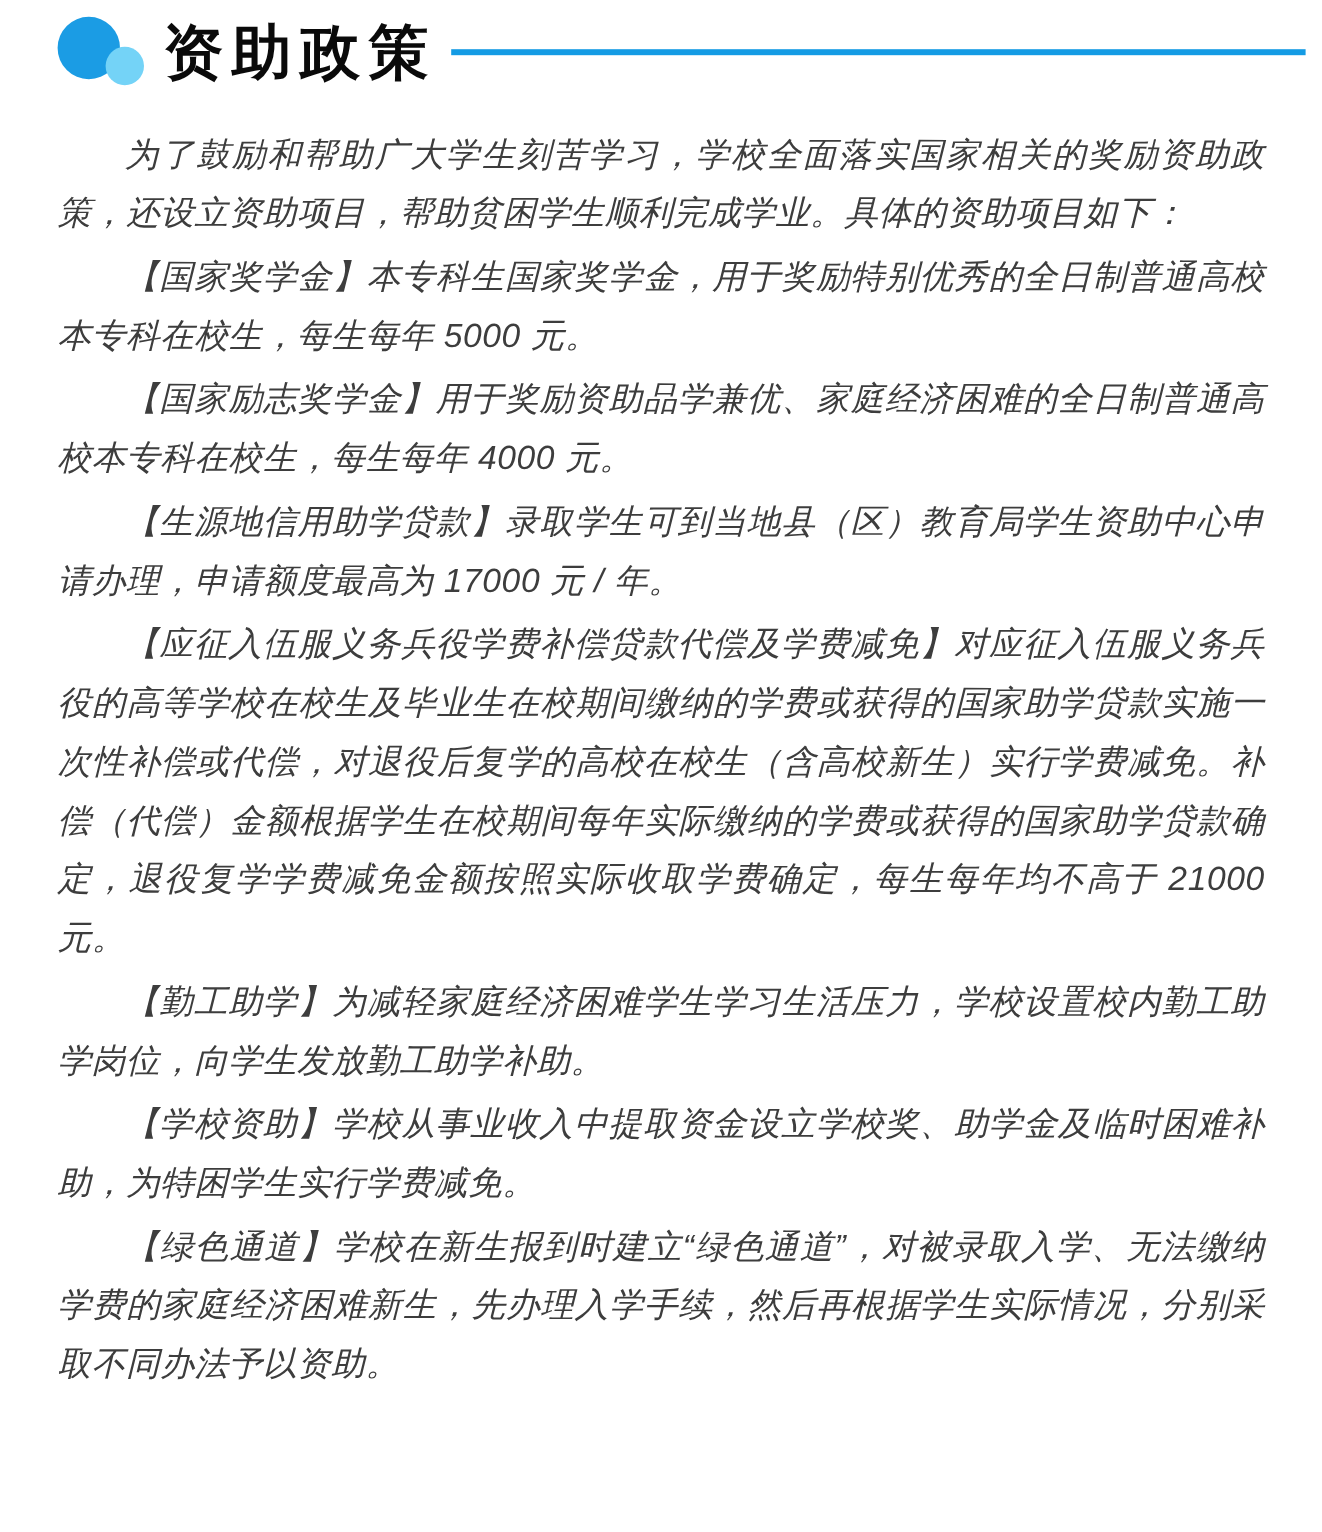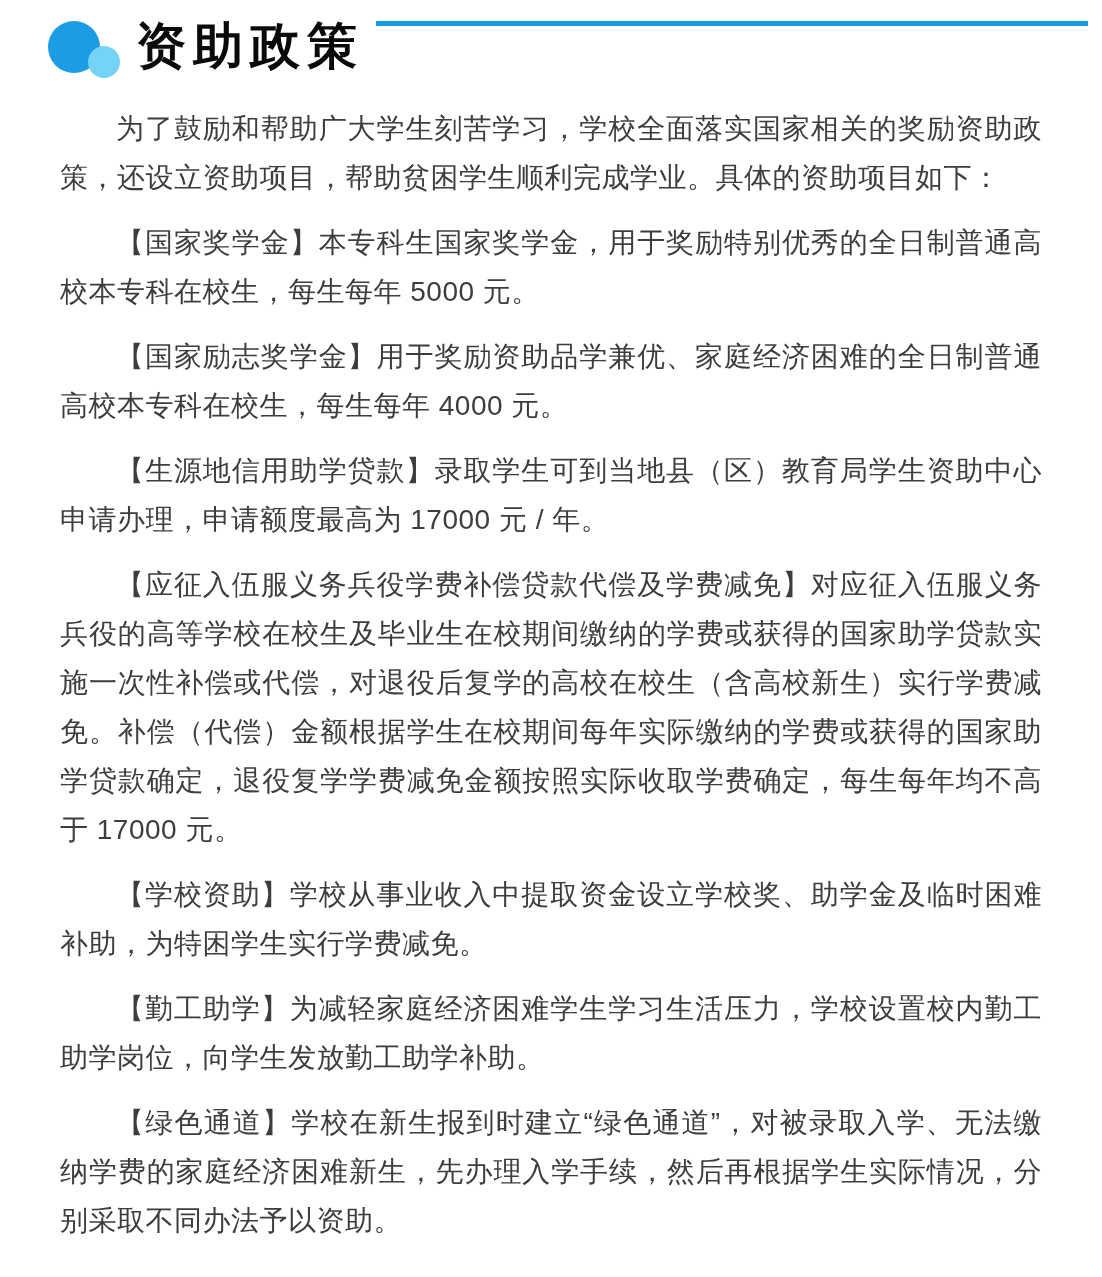--- a/index.html
+++ b/index.html
@@ -8,22 +8,22 @@
     position: relative;
     width: 1102px;
     height: 1277px;
     background: #ffffff;
     overflow: hidden;
     font-family: "Liberation Sans", "DejaVu Sans", sans-serif;
   }
   
   .header {
     display: flex;
-    align-items: flex-start;
-    padding: 19px 14px 0 48px;
+    align-items: center;
+    padding: 5px 14px 0 48px;
     height: 78px;
   }
   .dual-circle {
     position: relative;
     width: 72px;
     height: 60px;
     flex: 0 0 auto;
   }
   .dual-circle .circle-big {
     position: absolute;
@@ -60,22 +60,23 @@
   .content {
     margin-top: 26px;
     padding: 0 44px;
     font-size: 28px;
     line-height: 49px;
     color: #3d3d3d;
     text-align: justify;
     letter-spacing: 0.5px;
   }
   .content p {
-    margin: 16px;
+    margin: 4px;
     text-indent: 2em;
+    font-style: italic;
   }
 </style>
 </head>
 <body>
 
 <div class="page">
 
   <div class="header">
     <div class="dual-circle">
       <div class="circle-big"></div>
@@ -83,19 +84,19 @@
     </div>
     <div class="page-title">资助政策</div>
     <div class="title-divider"></div>
   </div>
 
   <div class="content">
     <p>为了鼓励和帮助广大学生刻苦学习，学校全面落实国家相关的奖励资助政策，还设立资助项目，帮助贫困学生顺利完成学业。具体的资助项目如下：</p>
     <p>【国家奖学金】本专科生国家奖学金，用于奖励特别优秀的全日制普通高校本专科在校生，每生每年 5000 元。</p>
     <p>【国家励志奖学金】用于奖励资助品学兼优、家庭经济困难的全日制普通高校本专科在校生，每生每年 4000 元。</p>
     <p>【生源地信用助学贷款】录取学生可到当地县（区）教育局学生资助中心申请办理，申请额度最高为 17000 元 / 年。</p>
-    <p>【应征入伍服义务兵役学费补偿贷款代偿及学费减免】对应征入伍服义务兵役的高等学校在校生及毕业生在校期间缴纳的学费或获得的国家助学贷款实施一次性补偿或代偿，对退役后复学的高校在校生（含高校新生）实行学费减免。补偿（代偿）金额根据学生在校期间每年实际缴纳的学费或获得的国家助学贷款确定，退役复学学费减免金额按照实际收取学费确定，每生每年均不高于 17000 元。</p>
+    <p>【应征入伍服义务兵役学费补偿贷款代偿及学费减免】对应征入伍服义务兵役的高等学校在校生及毕业生在校期间缴纳的学费或获得的国家助学贷款实施一次性补偿或代偿，对退役后复学的高校在校生（含高校新生）实行学费减免。补偿（代偿）金额根据学生在校期间每年实际缴纳的学费或获得的国家助学贷款确定，退役复学学费减免金额按照实际收取学费确定，每生每年均不高于 21000 元。</p>
+    <p>【勤工助学】为减轻家庭经济困难学生学习生活压力，学校设置校内勤工助学岗位，向学生发放勤工助学补助。</p>
     <p>【学校资助】学校从事业收入中提取资金设立学校奖、助学金及临时困难补助，为特困学生实行学费减免。</p>
-    <p>【勤工助学】为减轻家庭经济困难学生学习生活压力，学校设置校内勤工助学岗位，向学生发放勤工助学补助。</p>
     <p>【绿色通道】学校在新生报到时建立“绿色通道”，对被录取入学、无法缴纳学费的家庭经济困难新生，先办理入学手续，然后再根据学生实际情况，分别采取不同办法予以资助。</p>
   </div>
 
 </div>
 
 </body></html>

